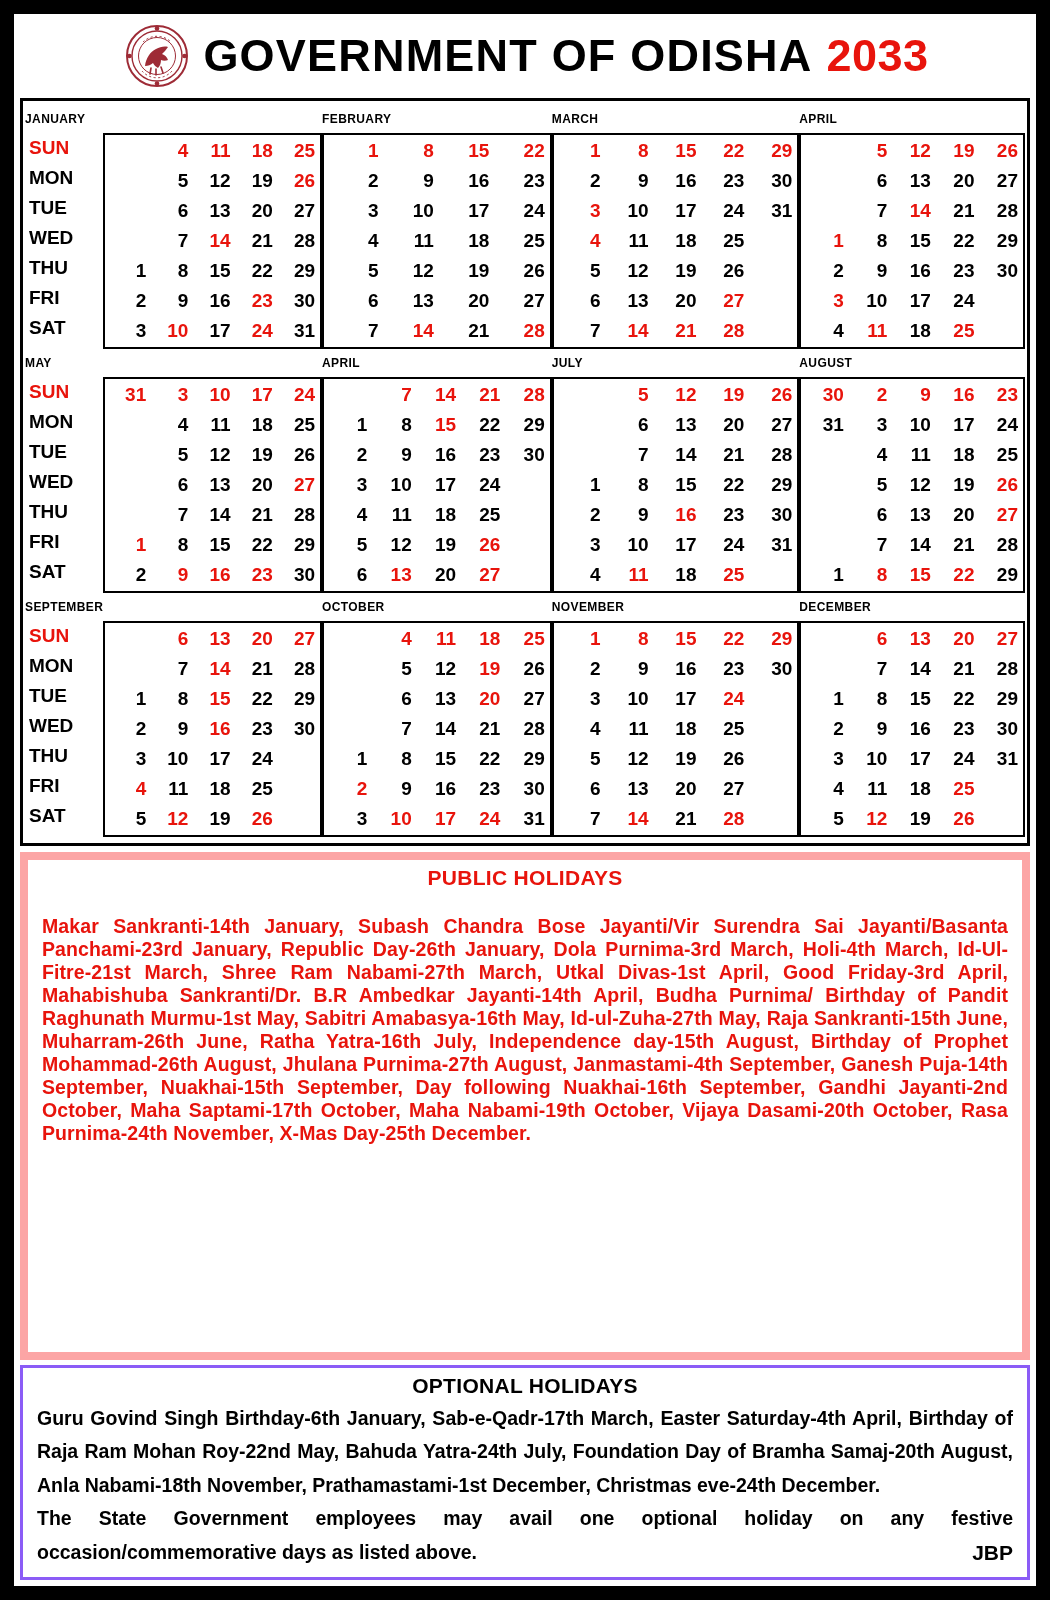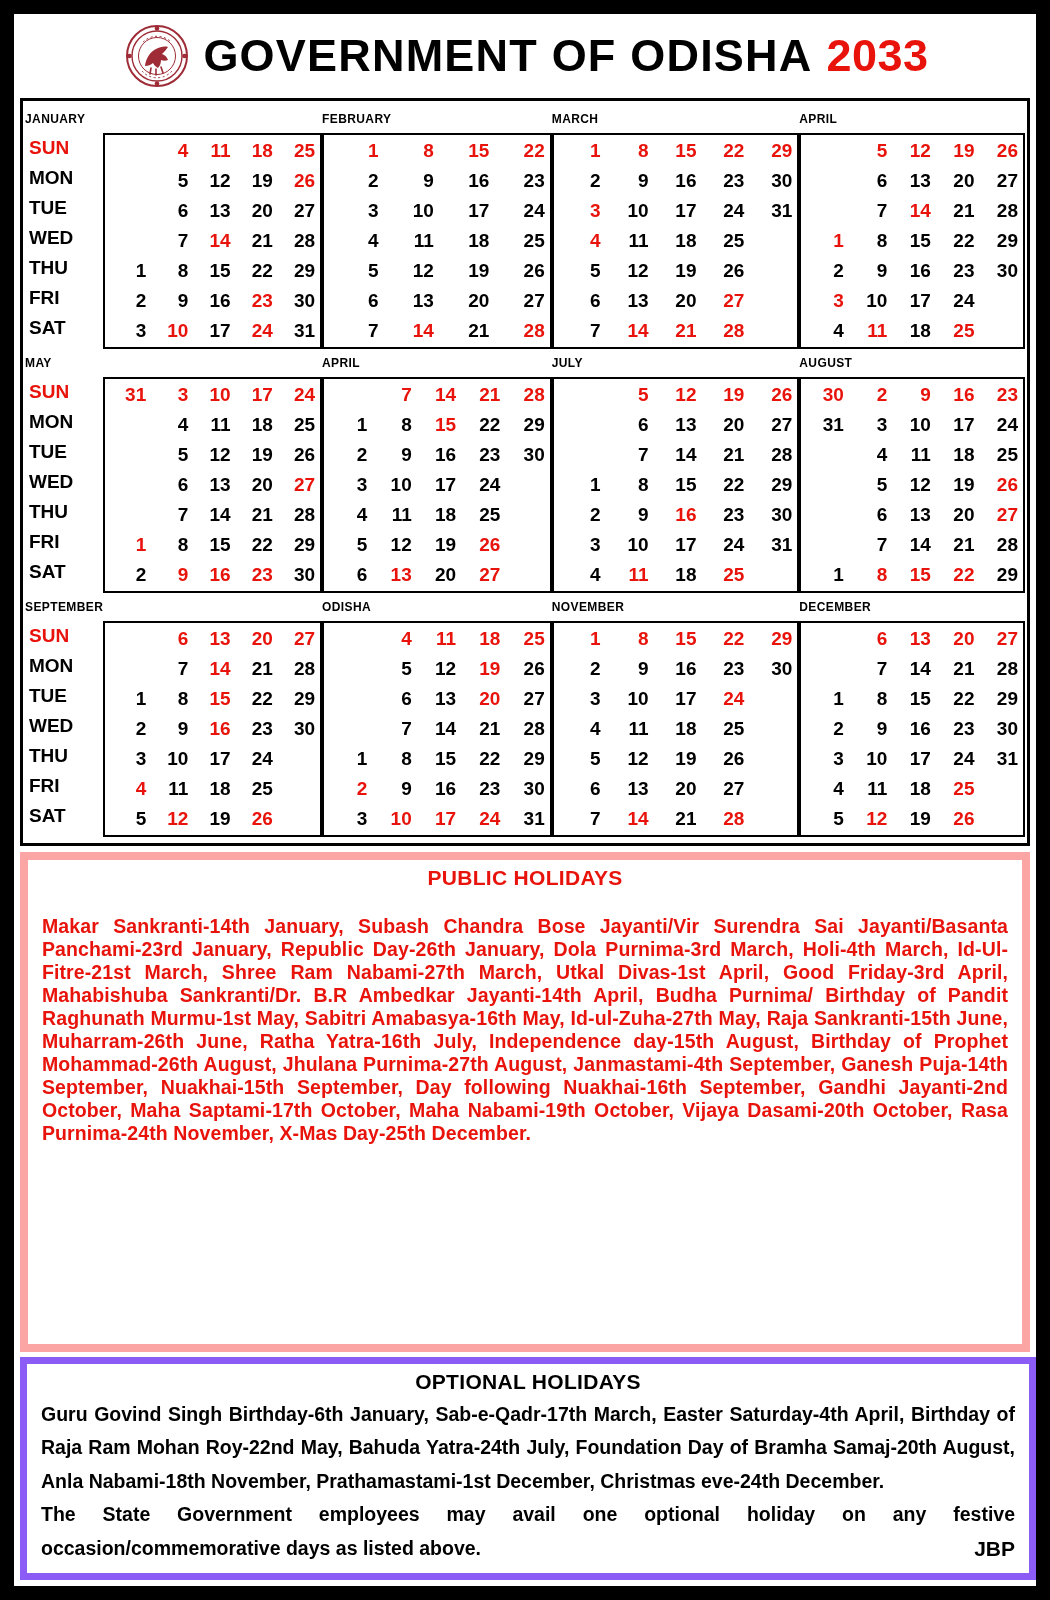--- a/index.html
+++ b/index.html
@@ -158,22 +158,22 @@
     font-weight:bold;
     line-height:23px;
     text-align:justify;
     text-align-last:left;
     letter-spacing:0.1px;
     margin-top:25px;
   }
 
   
   #optional-block {
-    margin:5px 0 6px 6px;
-    border:7px solid #8b5cf6;
+    margin:5px 6px 6px 6px;
+    border:3px solid #8b5cf6;
     padding:6px 14px 8px 14px;
     flex:0 0 auto;
   }
   .sec-title.dark { color:#000; }
   #optional-text, #note-text {
     color:#000;
     font-size:19.5px;
     font-weight:bold;
     line-height:33.5px;
     text-align:justify;
@@ -745,21 +745,21 @@
                   <div class="cell">5</div>
                   <div class="cell hol">12</div>
                   <div class="cell">19</div>
                   <div class="cell hol">26</div>
                   <div class="cell empty"></div>
                 </div>
               </div>
             </div>
           </div>
           <div class="month m-w2">
-            <div class="month-name">ODISHA</div>
+            <div class="month-name">OCTOBER</div>
             <div class="month-body">
               <div class="grid">
                 <div class="wk-row">
                   <div class="cell empty"></div>
                   <div class="cell hol">4</div>
                   <div class="cell hol">11</div>
                   <div class="cell hol">18</div>
                   <div class="cell hol">25</div>
                 </div>
                 <div class="wk-row">

